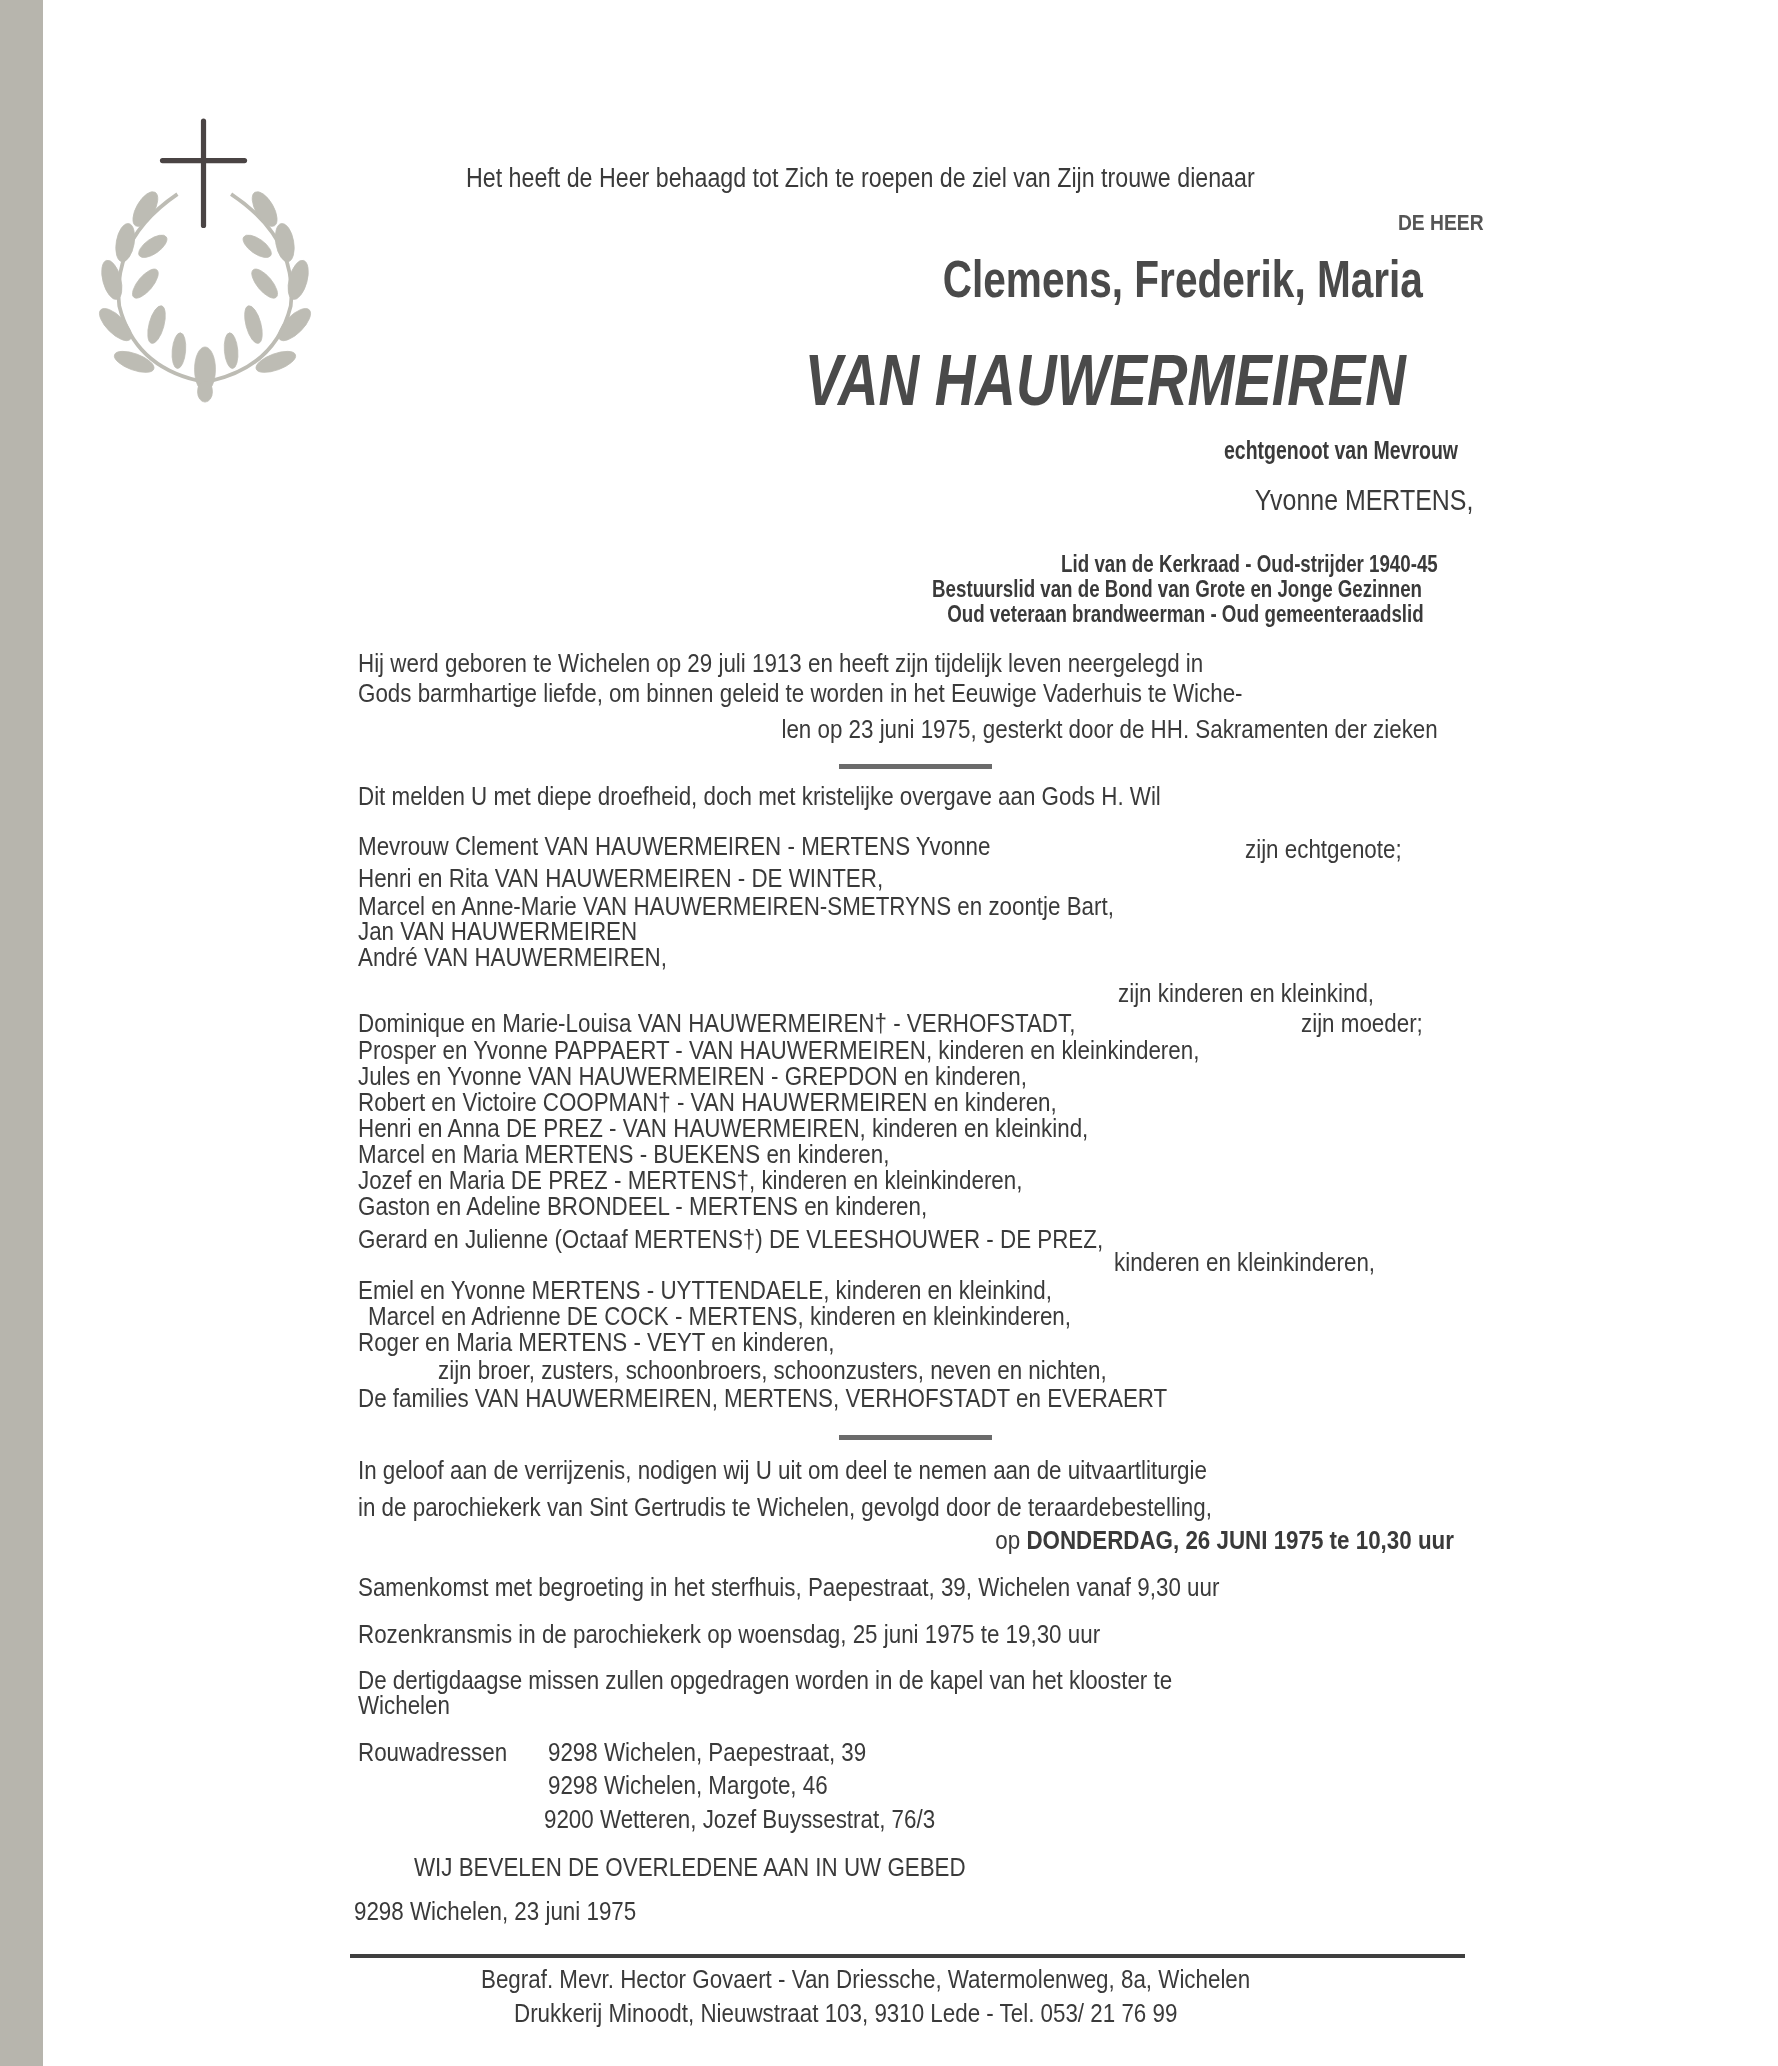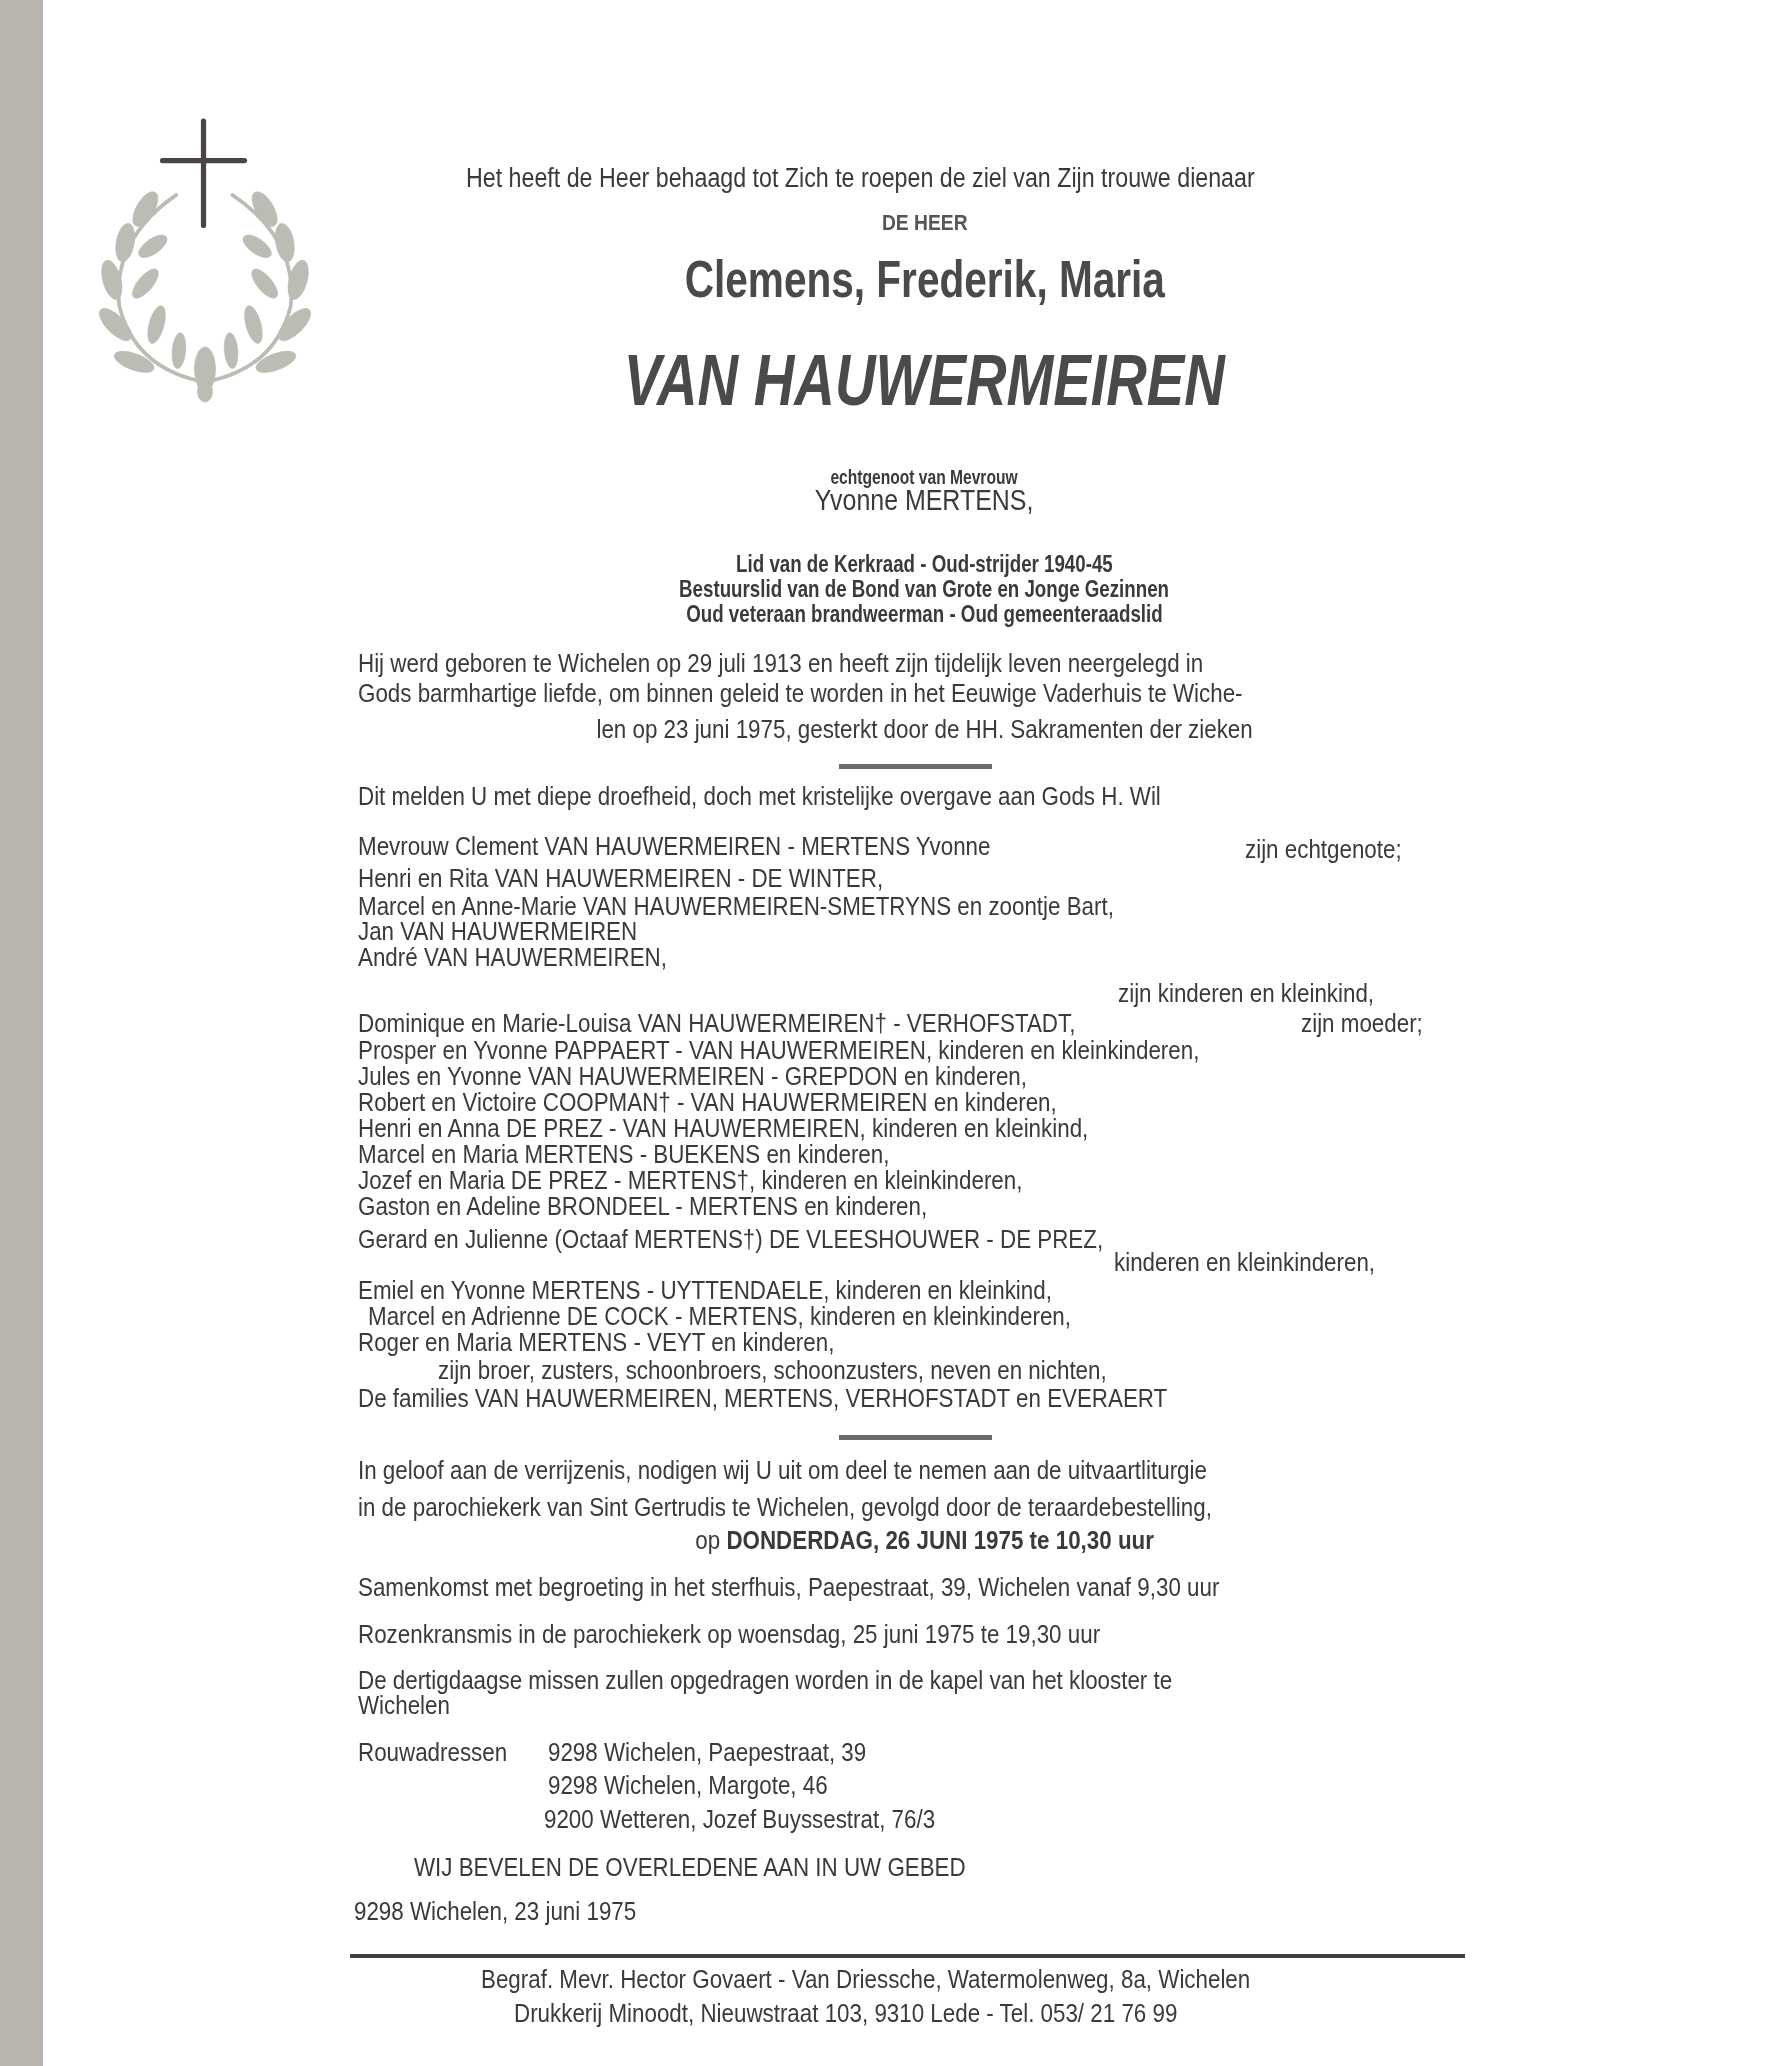--- a/index.html
+++ b/index.html
@@ -1,27 +1,27 @@
 <!DOCTYPE html>
 <html style="font-size:12px"><head>
 <meta charset="utf-8">
 <style>
   html, body { margin:0; padding:0; }
   body { width:1778px; height:2066px; background:#ffffff; position:relative; overflow:hidden;
          font-family:"Liberation Sans", sans-serif; color:#3a3a3a; }
   .strip { position:absolute; left:0; top:0; width:43px; height:2066px; background:#b7b5ad; }
   .emblem { position:absolute; left:82px; top:112px; width:246px; height:291px; }
   .t { position:absolute; white-space:pre; line-height:1; transform-origin:left top; }
-  .c { text-align:center; left:358px; width:1133px; }
+  .c { text-align:right; left:358px; width:1133px; }
   .intro { top:165px; left:466px; font-size:27px; transform:scaleX(0.86); }
   .deheer { top:212px; font-size:22.4px; font-weight:bold; color:#555; }
   .name1 { top:253px; font-size:52px; font-weight:bold; color:#4a4a4a; }
   .name2 { top:344px; font-size:72px; font-weight:bold; color:#4a4a4a;font-style:italic; }
   .scaleN { display:inline-block; transform:scaleX(0.78); }
-  .echt { top:467px; font-size:20px; font-weight:bold; }
+  .echt { top:438px; font-size:25px; font-weight:bold; }
   .yvonne { top:486px; font-size:29px; }
   .title { font-size:24px; font-weight:bold; }
   .body36 { font-size:26px; }
   .divider { position:absolute; height:4.5px; background:#6b6b6b; }
   .sep { position:absolute; left:350px; width:1115px; height:3.7px; background:#3f3f3f; }
   .sx { display:inline-block; transform:scaleX(0.86); transform-origin:left top; }
   .sxc { display:inline-block; transform:scaleX(0.86); }
 </style>
 </head>
 <body>

